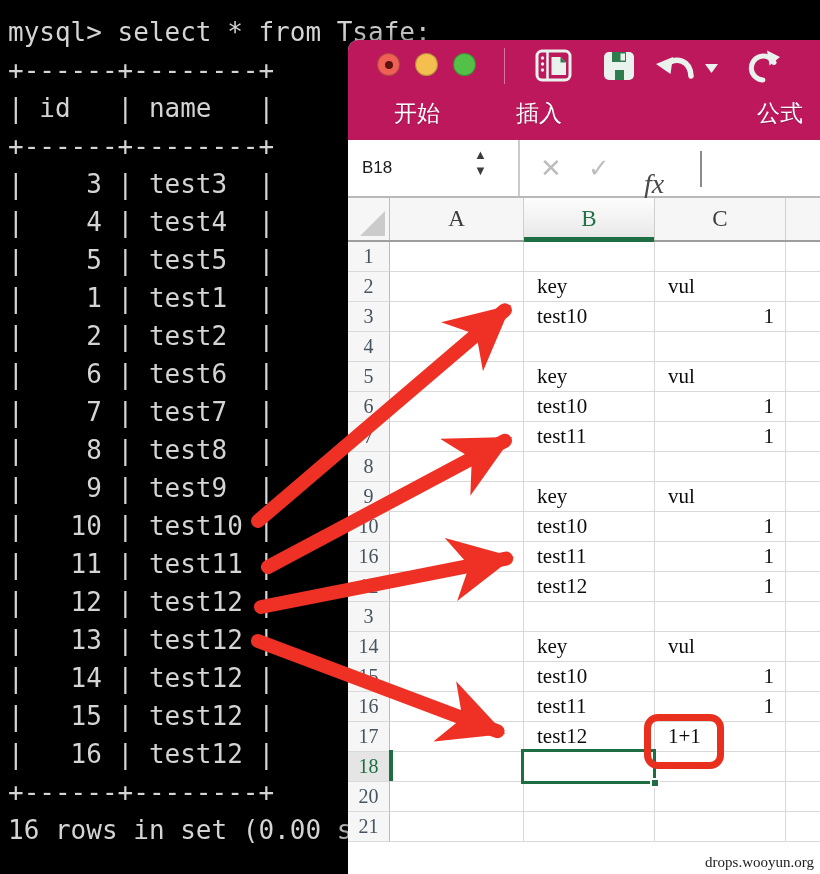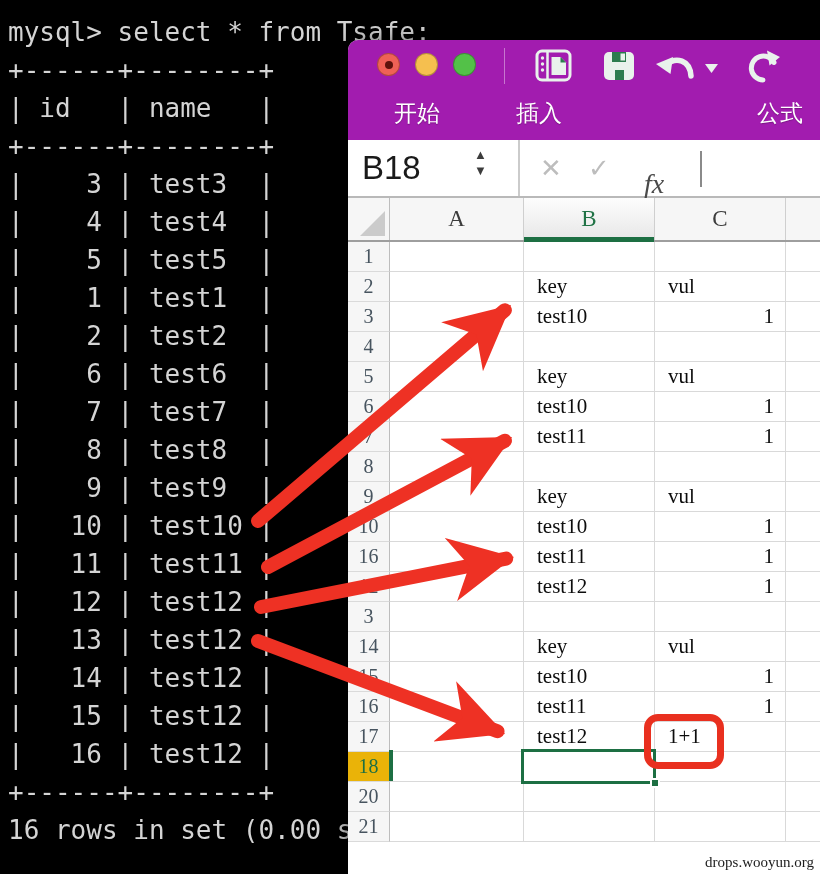--- a/index.html
+++ b/index.html
@@ -10,21 +10,21 @@
   
   #terminal { position:absolute; left:8px; top:0; padding-top:13px; z-index:0;
               font-family:"DejaVu Sans Mono", monospace; font-size:26px; line-height:38px;
               color:#d4d4d4; white-space:pre; }
 
   
   #excel { position:absolute; left:348px; top:40px; width:472px; height:834px; z-index:1;
            background:#fff; border-top-left-radius:10px; overflow:hidden;
            box-shadow:0 2px 20px rgba(0,0,0,.6); }
 
-  .titlebar { position:absolute; left:0; top:0; width:100%; height:100px; background:#a21caf;padding-left:31px; }
+  .titlebar { position:absolute; left:0; top:0; width:100%; height:100px; background:#be185d;padding-left:31px; }
   .light { position:absolute; top:13px; width:23px; height:23px; border-radius:50%;
            border:1px solid rgba(0,0,0,.25); }
   .light.red    { left:29px;  background:#ef6156; }
   .light.red::after { content:""; position:absolute; left:7px; top:7px; width:8px; height:8px;
            border-radius:50%; background:#5e120c; }
   .light.yellow { left:67px;  background:#f5bf4f; }
   .light.green  { left:105px; background:#53c148; }
   .tb-sep { position:absolute; left:156px; top:8px; width:1px; height:36px; background:rgba(255,255,255,.4); }
   .tbicon { position:absolute; top:9px; }
   .tbicon.newdoc { left:187px; }
@@ -35,21 +35,21 @@
 
   .tab { position:absolute; top:50px; height:50px; line-height:46px; color:#fff; font-size:23px;
          text-shadow:0 1px 1px rgba(0,0,0,.25); cursor:default; }
   .tab.t0 { left:46px; }  .tab.t1 { left:151px;margin-left:17px; }  .tab.t2 { left:258px; }  .tab.t3 { left:409px; }
 
   
   .formulabar { position:absolute; left:0; top:100px; width:100%; height:58px; background:#fff;
                 border-bottom:2px solid #b9b9b9; }
   .namebox { position:absolute; left:0; top:0; width:172px; height:56px; border-right:2px solid #cbcbcb; }
   .namebox .val { position:absolute; left:14px; top:50%; transform:translateY(-50%);
-                  font-size:33px; color:#1a1a1a; }
+                  font-size:17px; color:#1a1a1a; }
   .spinner { position:absolute; left:126px; top:8px; display:flex; flex-direction:column;
              align-items:center; color:#3c3c3c; font-size:13px; line-height:13px; cursor:default; }
   .spinner span { display:block; height:16px; }
   .fbtn { position:absolute; top:50%; transform:translateY(-50%); font-size:26px; color:#bdbdbd; }
   .fbtn.x  { left:192px; }
   .fbtn.ok { left:240px; }
   .fbtn.fx { left:296px; color:#4a4a4a; font-family:"Liberation Serif", serif; font-style:italic;
              font-size:28px;margin-top:16px; }
   .fcaret { position:absolute; left:352px; top:11px; width:2px; height:36px; background:#8a8a8a; }
 
@@ -77,21 +77,21 @@
         border-right:1px solid #bdbdbd; border-bottom:1px solid #dadada;
         display:flex; align-items:center; justify-content:center;
         font-family:"Liberation Serif", serif; font-size:20px; color:#47545f; }
   .cell { height:30px; border-right:1px solid #d9d9d9; border-bottom:1px solid #d9d9d9;
           display:flex; align-items:center; padding-left:13px;
           font-family:"Liberation Serif", serif; font-size:21px; color:#0d0d0d;
           white-space:nowrap; overflow:hidden; }
   .ca { width:134px; }  .cb { width:131px; }  .cc { width:131px; }
   .cd { flex:1; border-right:none; }
   .cell.num { justify-content:flex-end; padding-left:0; padding-right:11px; }
-  .grow.sel .rn { color:#1d6f43; background:#eab308; }
+  .grow.sel .rn { color:#1d6f43; background:#e5e5e5; }
 
   .sel-box { position:absolute; left:173px; top:709px; width:135px; height:35px;
              border:3px solid #1d6f43; z-index:3; }
   .sel-box .handle { position:absolute; right:-7px; bottom:-7px; width:10px; height:10px;
              background:#1d6f43; border:2px solid #fff; }
   .row18-bar { position:absolute; left:41px; top:710px; width:4px; height:31px;
              background:#1d6f43; z-index:3; }
 
   .watermark { position:absolute; right:6px; bottom:3px; font-family:"Liberation Serif", serif;
                font-size:15px; color:#1c1c1c; }

